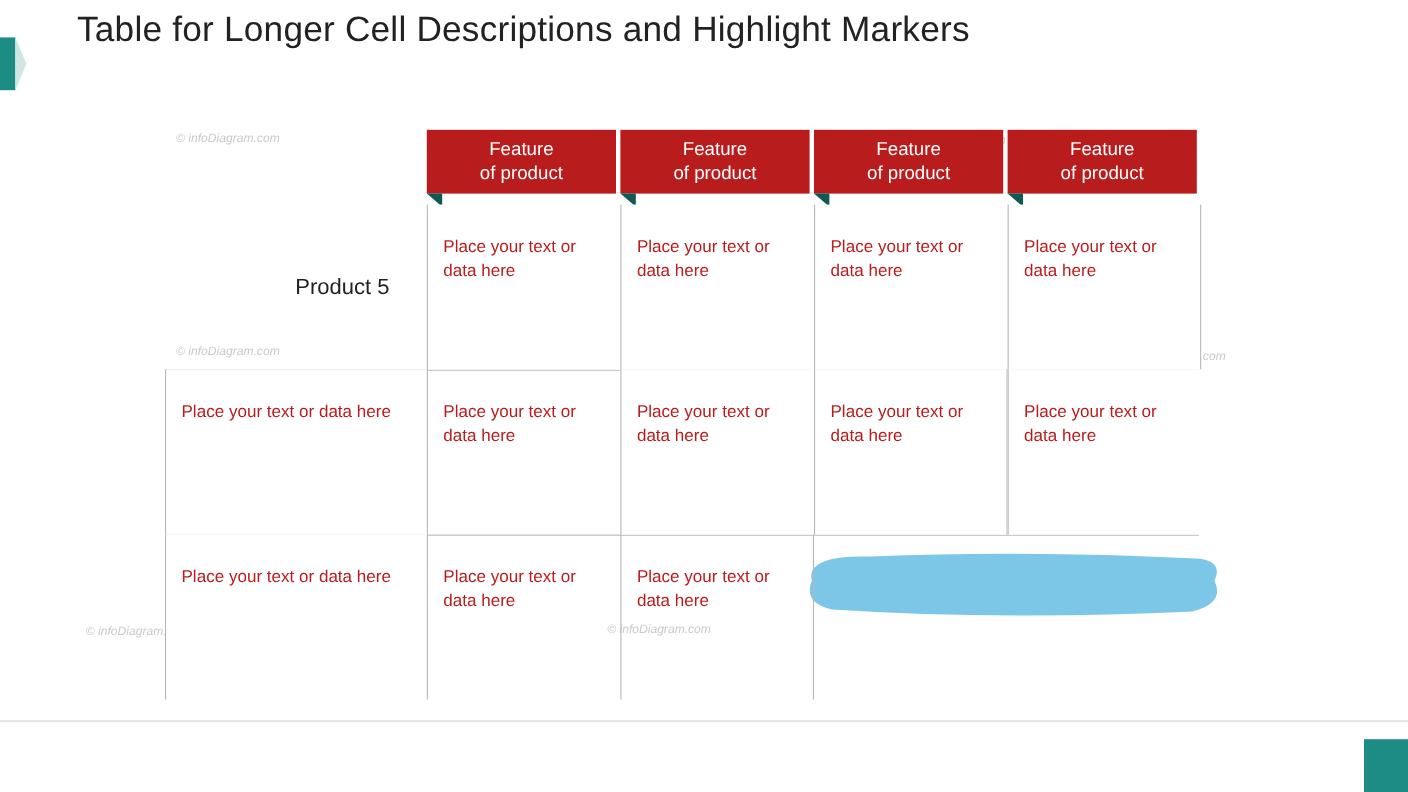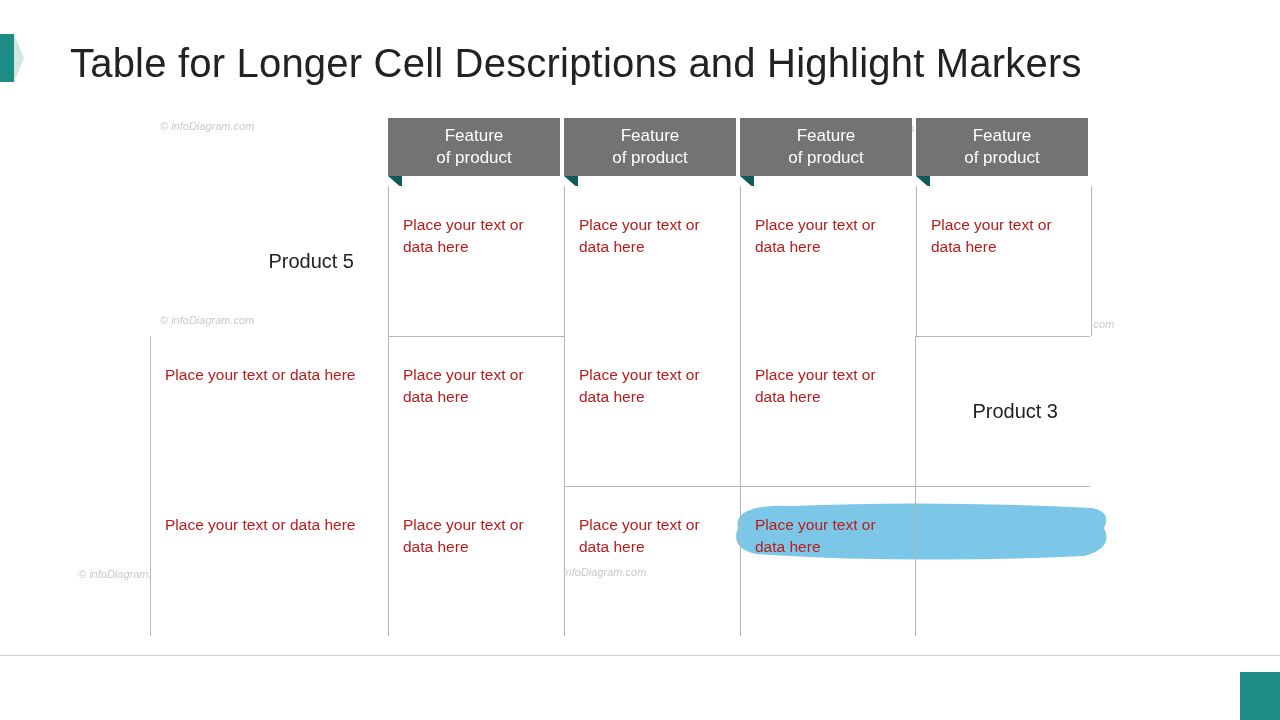--- a/index.html
+++ b/index.html
@@ -14,43 +14,43 @@
   .accent-tab::after {
     content: "";
     position: absolute;
     left: 14px; top: 0;
     border-top: 24px solid transparent;
     border-bottom: 24px solid transparent;
     border-left: 10px solid #cfe6e4;
   }
   .title {
     position: absolute;
-    left: 70px; top: 41px;
-    font-size: 40px;
+    left: 70px; top: 8px;
+    font-size: 32px;
     font-weight: 300;
     color: #222;
     letter-spacing: .2px;
   }
   
   .wm {
     position: absolute;
     font-size: 11px;
     color: #c9c9c9;
     font-style: italic;
     pointer-events: none;
     user-select: none;
   }
   
   .table-wrap { position: absolute; left: 150px; top: 118px; width: 1000px; }
   .col-heads { position: relative; height: 68px; margin-left: 238px; }
   .col-head {
     position: absolute;
     top: 0;
     width: 172px; height: 58px;
-    background: #737373;
+    background: #b91c1c;
     color: #fff;
     text-align: center;
     font-size: 17px;
     line-height: 22px;
     padding-top: 7px;
     font-weight: 400;
   }
   .col-head .fold {
     position: absolute;
     left: 0; bottom: -12px;
@@ -175,21 +175,20 @@
       <div class="cell"><span style="position:relative;z-index:3">Place your text or data here</span></div>
       <div class="cell"><span style="position:relative;z-index:3">Place your text or data here</span></div>
       <div class="cell"><span style="position:relative;z-index:3">Place your text or data here</span></div>
       <div class="cell" style="border-right:1px solid #b7b7b7"><span style="position:relative;z-index:3">Place your text or data here</span></div>
 
       <div class="cell"><span style="position:relative;z-index:3">Place your text or data here</span></div>
       <div class="cell" style="background:transparent"><span style="position:relative;z-index:3">Place your text or data here</span></div>
       <div class="cell"><span style="position:relative;z-index:3">Place your text or data here</span></div>
       <div class="cell" style="border-right:1px solid #b7b7b7"><span style="position:relative;z-index:3">Place your text or data here</span></div>
 
-      <div class="row-label">Product 3</div>
       <div class="cell"><span style="position:relative;z-index:3">Place your text or data here</span></div>
       <div class="cell"><span style="position:relative;z-index:3">Place your text or data here</span></div>
       <div class="cell" style="background:transparent"><span style="position:relative;z-index:3">Place your text or data here</span></div>
       <div class="cell" style="border-right:1px solid #b7b7b7;background:transparent"><span style="position:relative;z-index:3">Place your text or data here</span></div>
     </div>
   </div>
 
   <div class="footer-line"></div>
   <div class="footer-accent"></div>
 </div>

